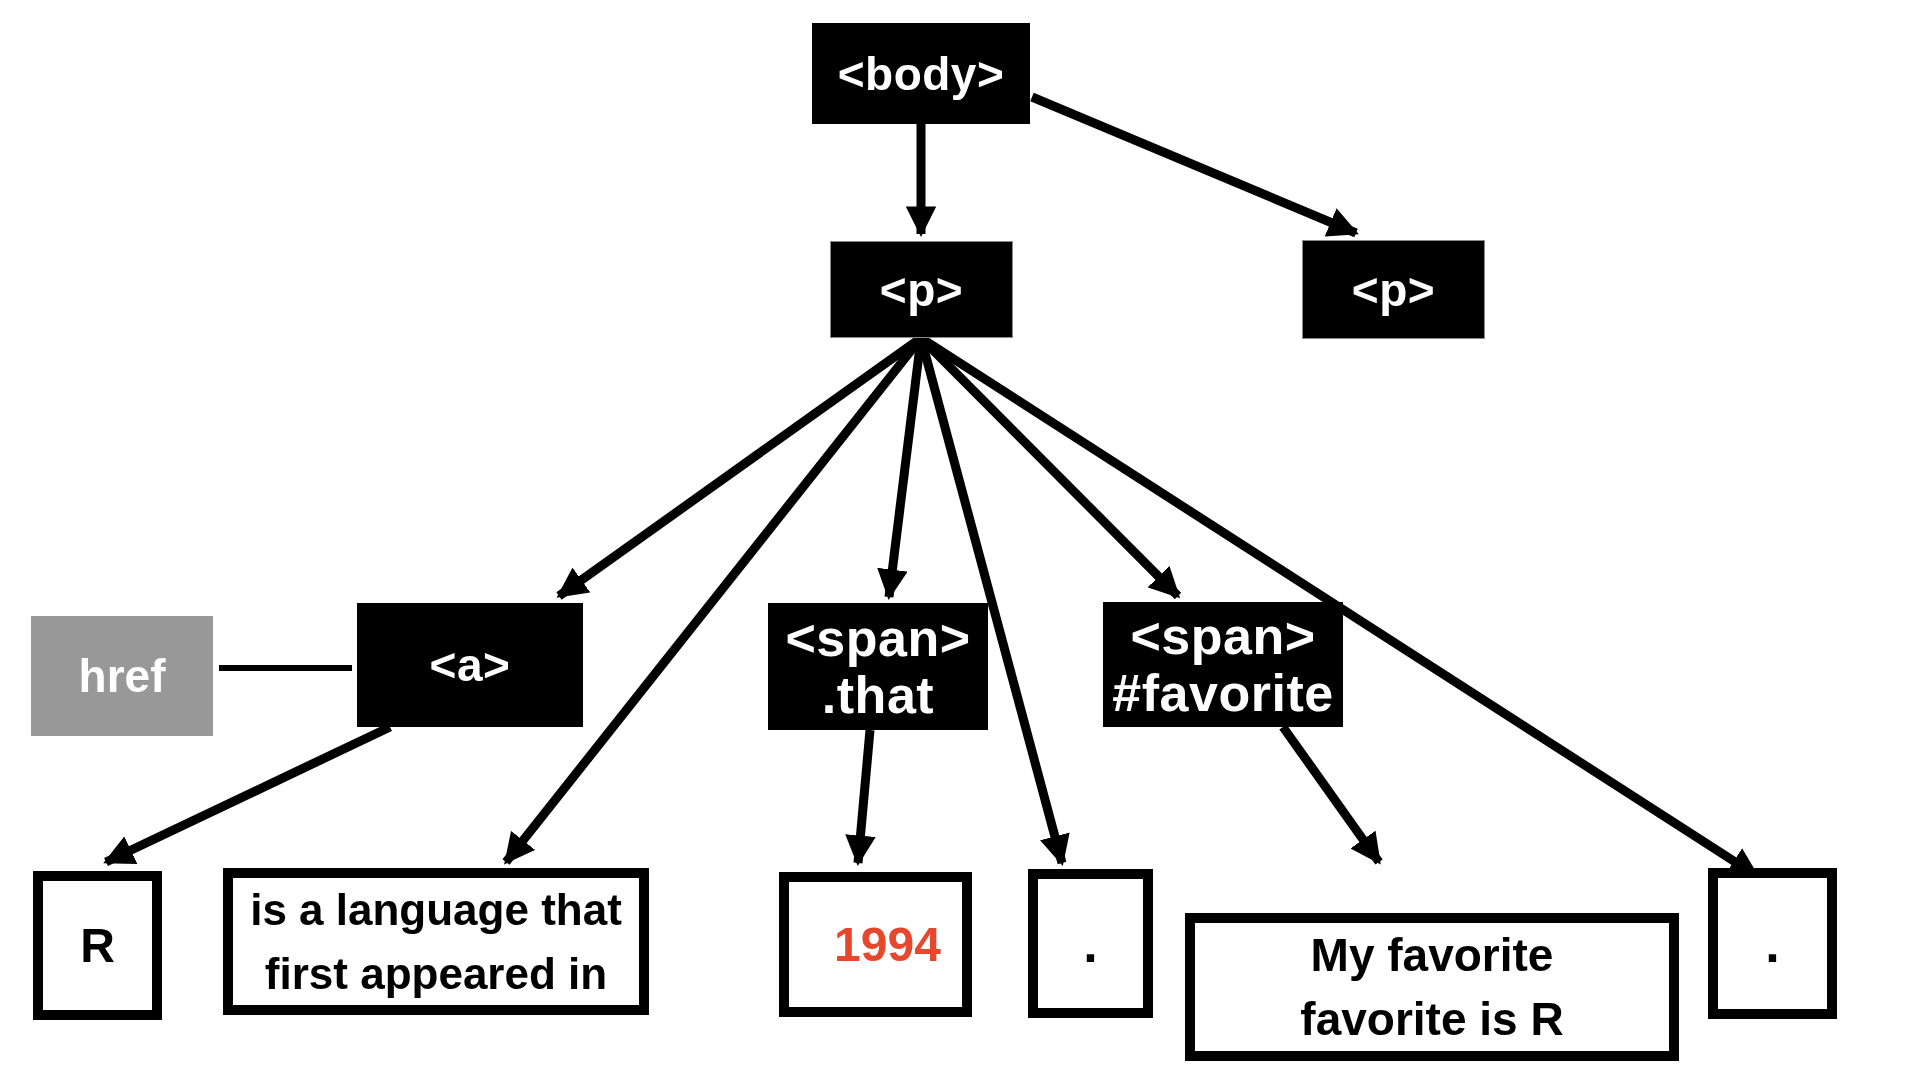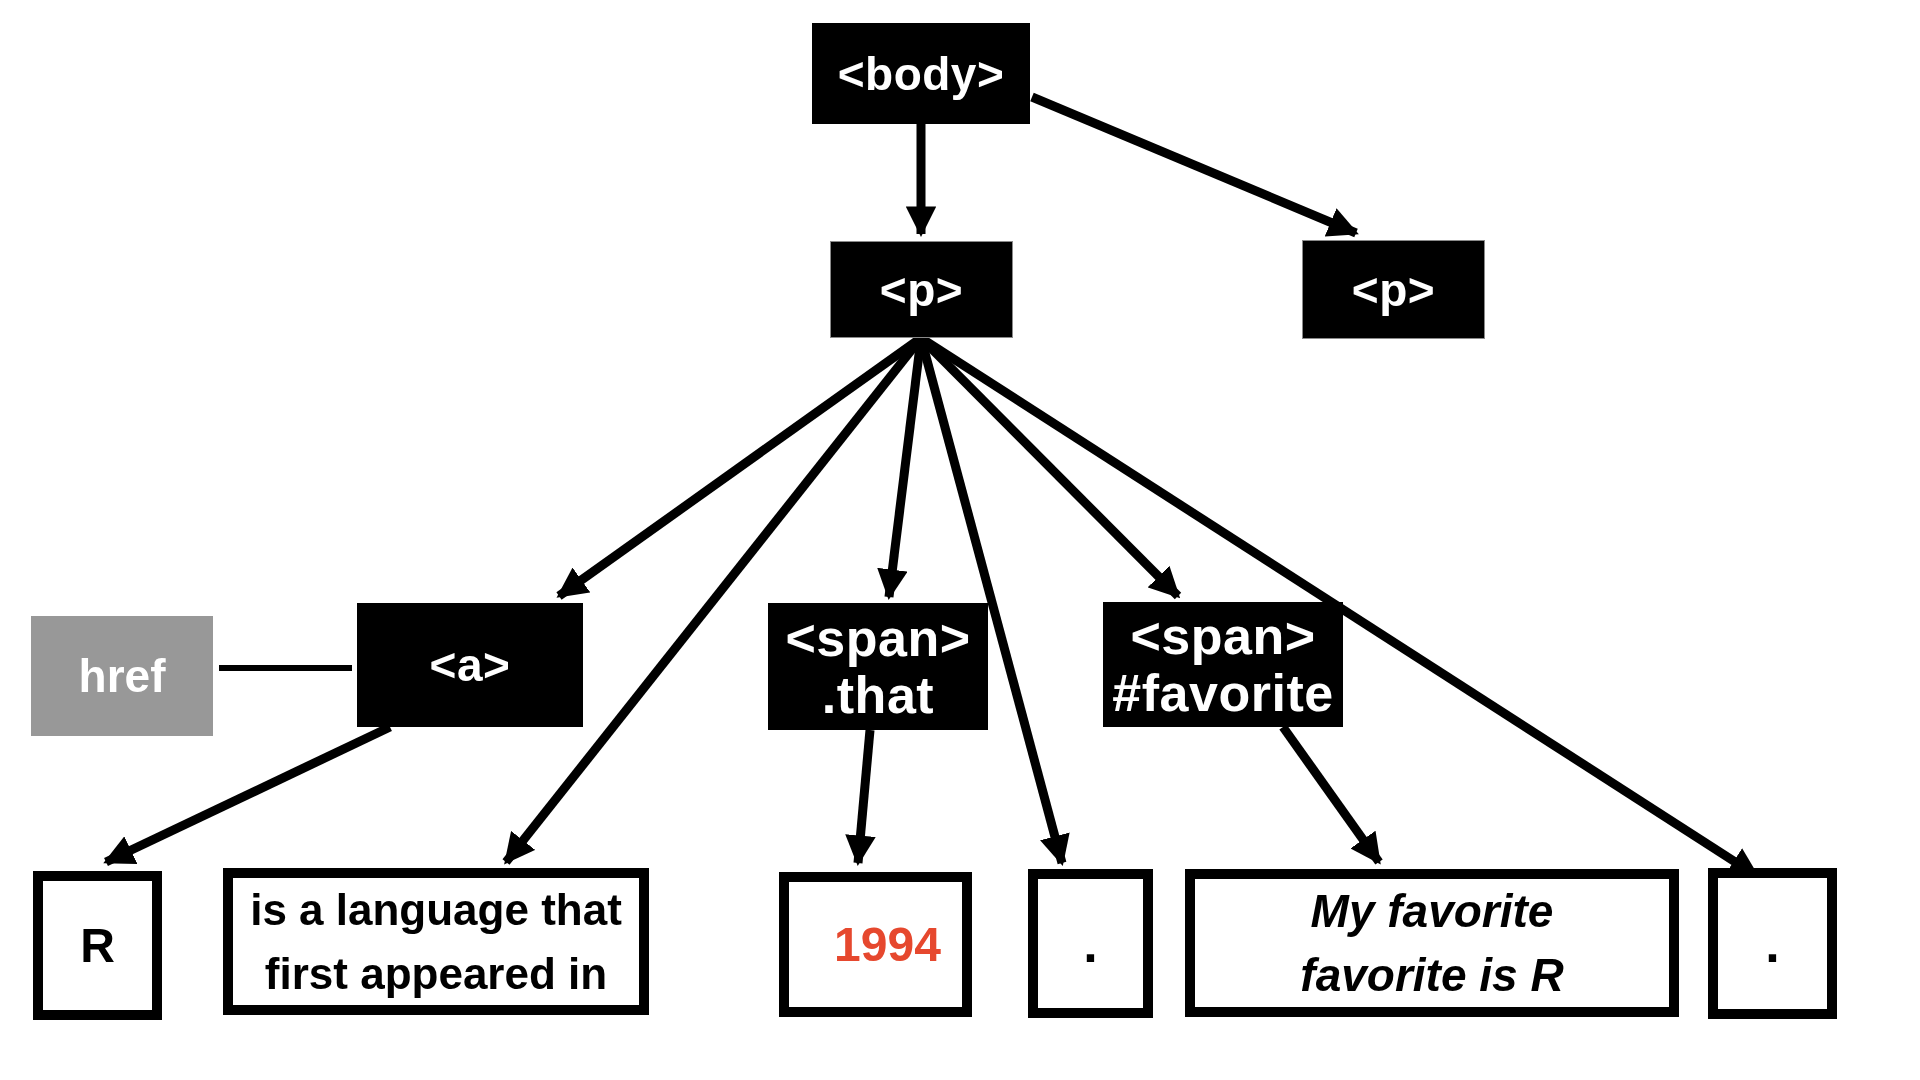--- a/index.html
+++ b/index.html
@@ -27,21 +27,21 @@
   .attr{
     background:#989898;color:#ffffff;
     font-weight:bold;font-size:46px;
   }
   .leaf{
     background:#ffffff;color:#000000;
     border:10px solid #000000;
     font-weight:bold;font-size:44px;
   }
   .leaf .ln{display:block;line-height:64px;}
-  .leaf.italic{font-style:italic;font-size:46px;}
+  .leaf.italic{font-size:46px;margin-top:44px;}
   .leaf.big-single{font-size:48px;}
   .leaf.dot{font-size:52px;}
 </style>
 </head>
 <body>
 
 <div id="stage">
 
   <svg id="edges" viewBox="0 0 1920 1080" xmlns="http://www.w3.org/2000/svg">
     <defs>

